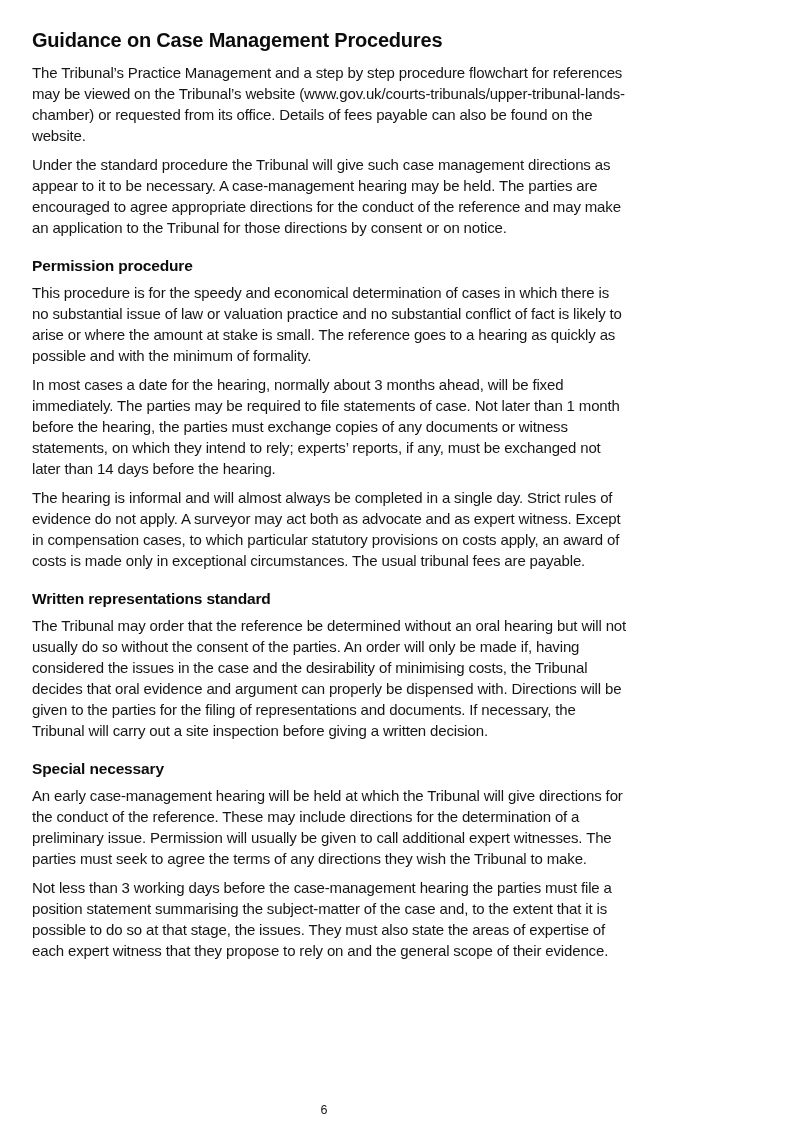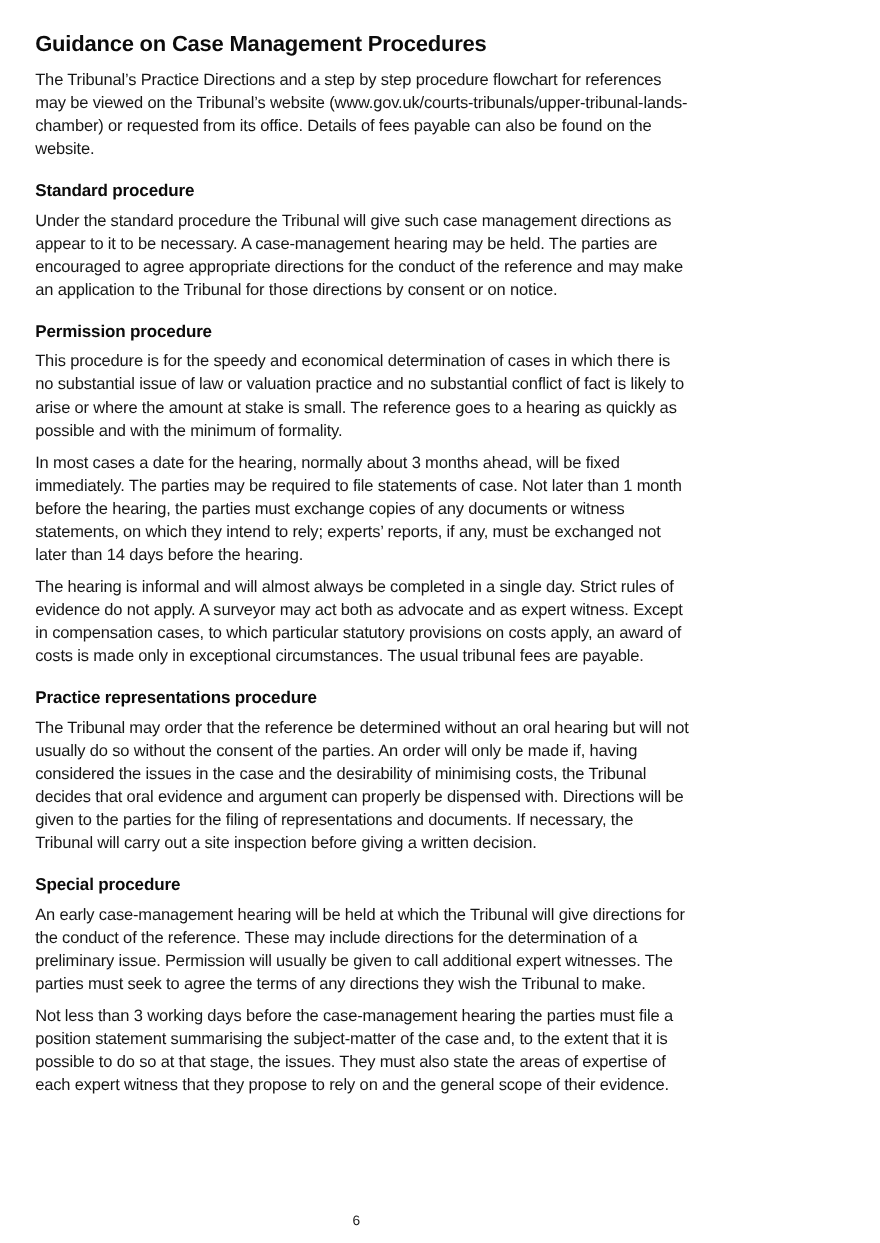--- a/index.html
+++ b/index.html
@@ -60,40 +60,39 @@
     color: #161616;
   }
 </style>
 </head>
 <body>
 
 <div class="page">
 
   <h1 class="doc-title">Guidance on Case Management Procedures</h1>
 
-  <p class="para">The Tribunal’s Practice Directions and a step by step procedure flowchart for references may be viewed on the Tribunal’s website (www.gov.uk/courts-tribunals/upper-tribunal-lands-chamber) or requested from its office. Details of fees payable can also be found on the website.</p>
+  <p class="para">The Tribunal’s Practice Management and a step by step procedure flowchart for references may be viewed on the Tribunal’s website (www.gov.uk/courts-tribunals/upper-tribunal-lands-chamber) or requested from its office. Details of fees payable can also be found on the website.</p>
 
   <div class="section">
-    <h2 class="section-heading">Standard procedure</h2>
     <p class="para">Under the standard procedure the Tribunal will give such case management directions as appear to it to be necessary. A case-management hearing may be held. The parties are encouraged to agree appropriate directions for the conduct of the reference and may make an application to the Tribunal for those directions by consent or on notice.</p>
   </div>
 
   <div class="section">
     <h2 class="section-heading">Permission procedure</h2>
     <p class="para">This procedure is for the speedy and economical determination of cases in which there is no substantial issue of law or valuation practice and no substantial conflict of fact is likely to arise or where the amount at stake is small. The reference goes to a hearing as quickly as possible and with the minimum of formality.</p>
     <p class="para">In most cases a date for the hearing, normally about 3 months ahead, will be fixed immediately. The parties may be required to file statements of case. Not later than 1 month before the hearing, the parties must exchange copies of any documents or witness statements, on which they intend to rely; experts’ reports, if any, must be exchanged not later than 14 days before the hearing.</p>
     <p class="para">The hearing is informal and will almost always be completed in a single day. Strict rules of evidence do not apply. A surveyor may act both as advocate and as expert witness. Except in compensation cases, to which particular statutory provisions on costs apply, an award of costs is made only in exceptional circumstances. The usual tribunal fees are payable.</p>
   </div>
 
   <div class="section">
-    <h2 class="section-heading">Practice representations procedure</h2>
+    <h2 class="section-heading">Written representations standard</h2>
     <p class="para">The Tribunal may order that the reference be determined without an oral hearing but will not usually do so without the consent of the parties. An order will only be made if, having considered the issues in the case and the desirability of minimising costs, the Tribunal decides that oral evidence and argument can properly be dispensed with. Directions will be given to the parties for the filing of representations and documents. If necessary, the Tribunal will carry out a site inspection before giving a written decision.</p>
   </div>
 
   <div class="section">
-    <h2 class="section-heading">Special procedure</h2>
+    <h2 class="section-heading">Special necessary</h2>
     <p class="para">An early case-management hearing will be held at which the Tribunal will give directions for the conduct of the reference. These may include directions for the determination of a preliminary issue. Permission will usually be given to call additional expert witnesses. The parties must seek to agree the terms of any directions they wish the Tribunal to make.</p>
     <p class="para">Not less than 3 working days before the case-management hearing the parties must file a position statement summarising the subject-matter of the case and, to the extent that it is possible to do so at that stage, the issues. They must also state the areas of expertise of each expert witness that they propose to rely on and the general scope of their evidence.</p>
   </div>
 
   <div class="page-number">6</div>
 
 </div>
 
 </body></html>

